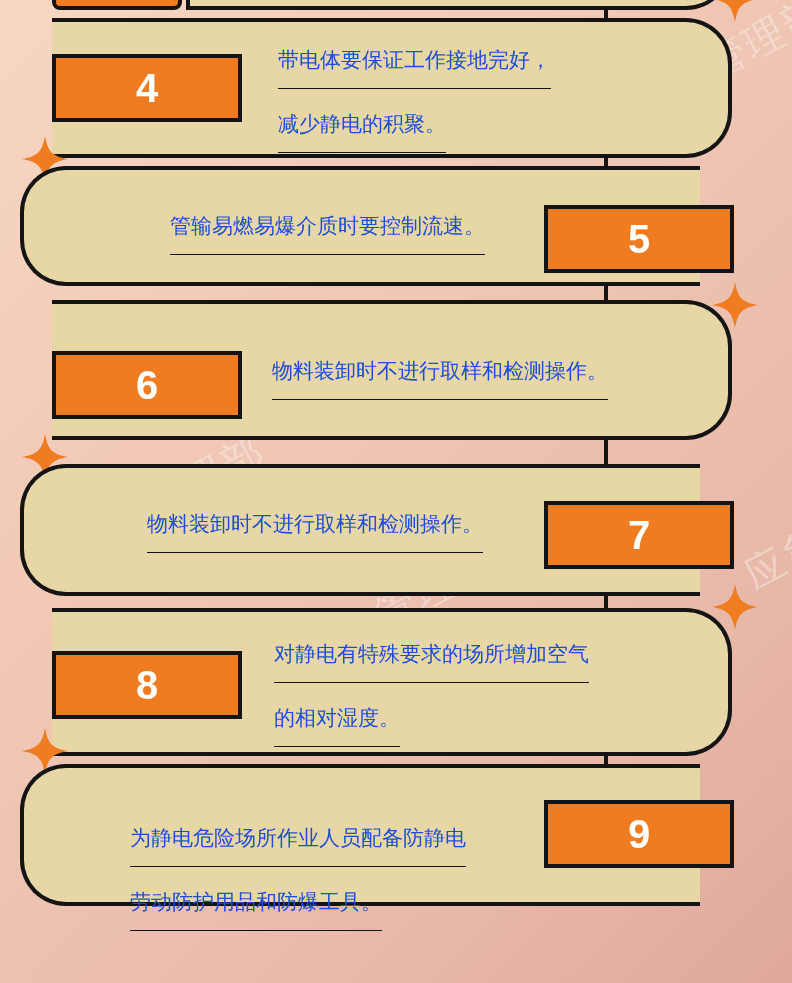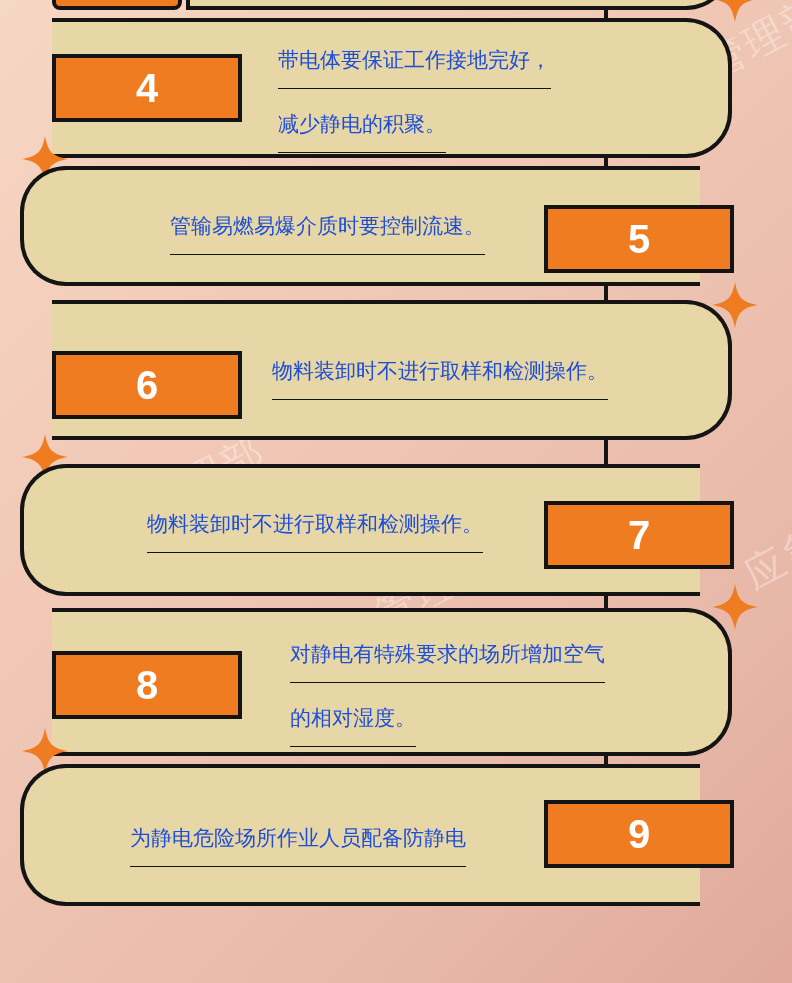--- a/index.html
+++ b/index.html
@@ -214,32 +214,33 @@
         <path d="M23 0 C26 16 30 20 46 23 C30 26 26 30 23 46 C20 30 16 26 0 23 C16 20 20 16 23 0 Z" fill="#f07c22"></path>
       </svg>
   </div>
 </div>
 
 <div class="row" style="top:0;">
   <div class="card card-left" style="top:608px; height:148px;"></div>
   <div class="numbox on-left" style="top:651px;">
     <span>8</span>
   </div>
-  <div class="txt align-left" style="left:274px; top:628px;margin-left:16px;">
+  <div class="txt align-left" style="left:274px; top:628px;">
     <span class="line">对静电有特殊要求的场所增加空气</span>
     <span class="line">的相对湿度。</span>
   </div>
   <div class="sparkle" style="left:22px; top:728px;">
     <svg width="46" height="46" viewBox="0 0 46 46">
         <path d="M23 0 C26 16 30 20 46 23 C30 26 26 30 23 46 C20 30 16 26 0 23 C16 20 20 16 23 0 Z" fill="#f07c22"></path>
       </svg>
   </div>
 </div>
 
 <div class="row" style="top:0;">
   <div class="card card-right" style="top:764px; height:142px;"></div>
   <div class="numbox on-right" style="top:800px;">
     <span>9</span>
   </div>
   <div class="txt align-left" style="left:130px; top:812px;">
     <span class="line">为静电危险场所作业人员配备防静电</span>
+    <span class="line">劳动防护用品和防爆工具。</span>
   </div>
 </div>
 
 </body></html>

